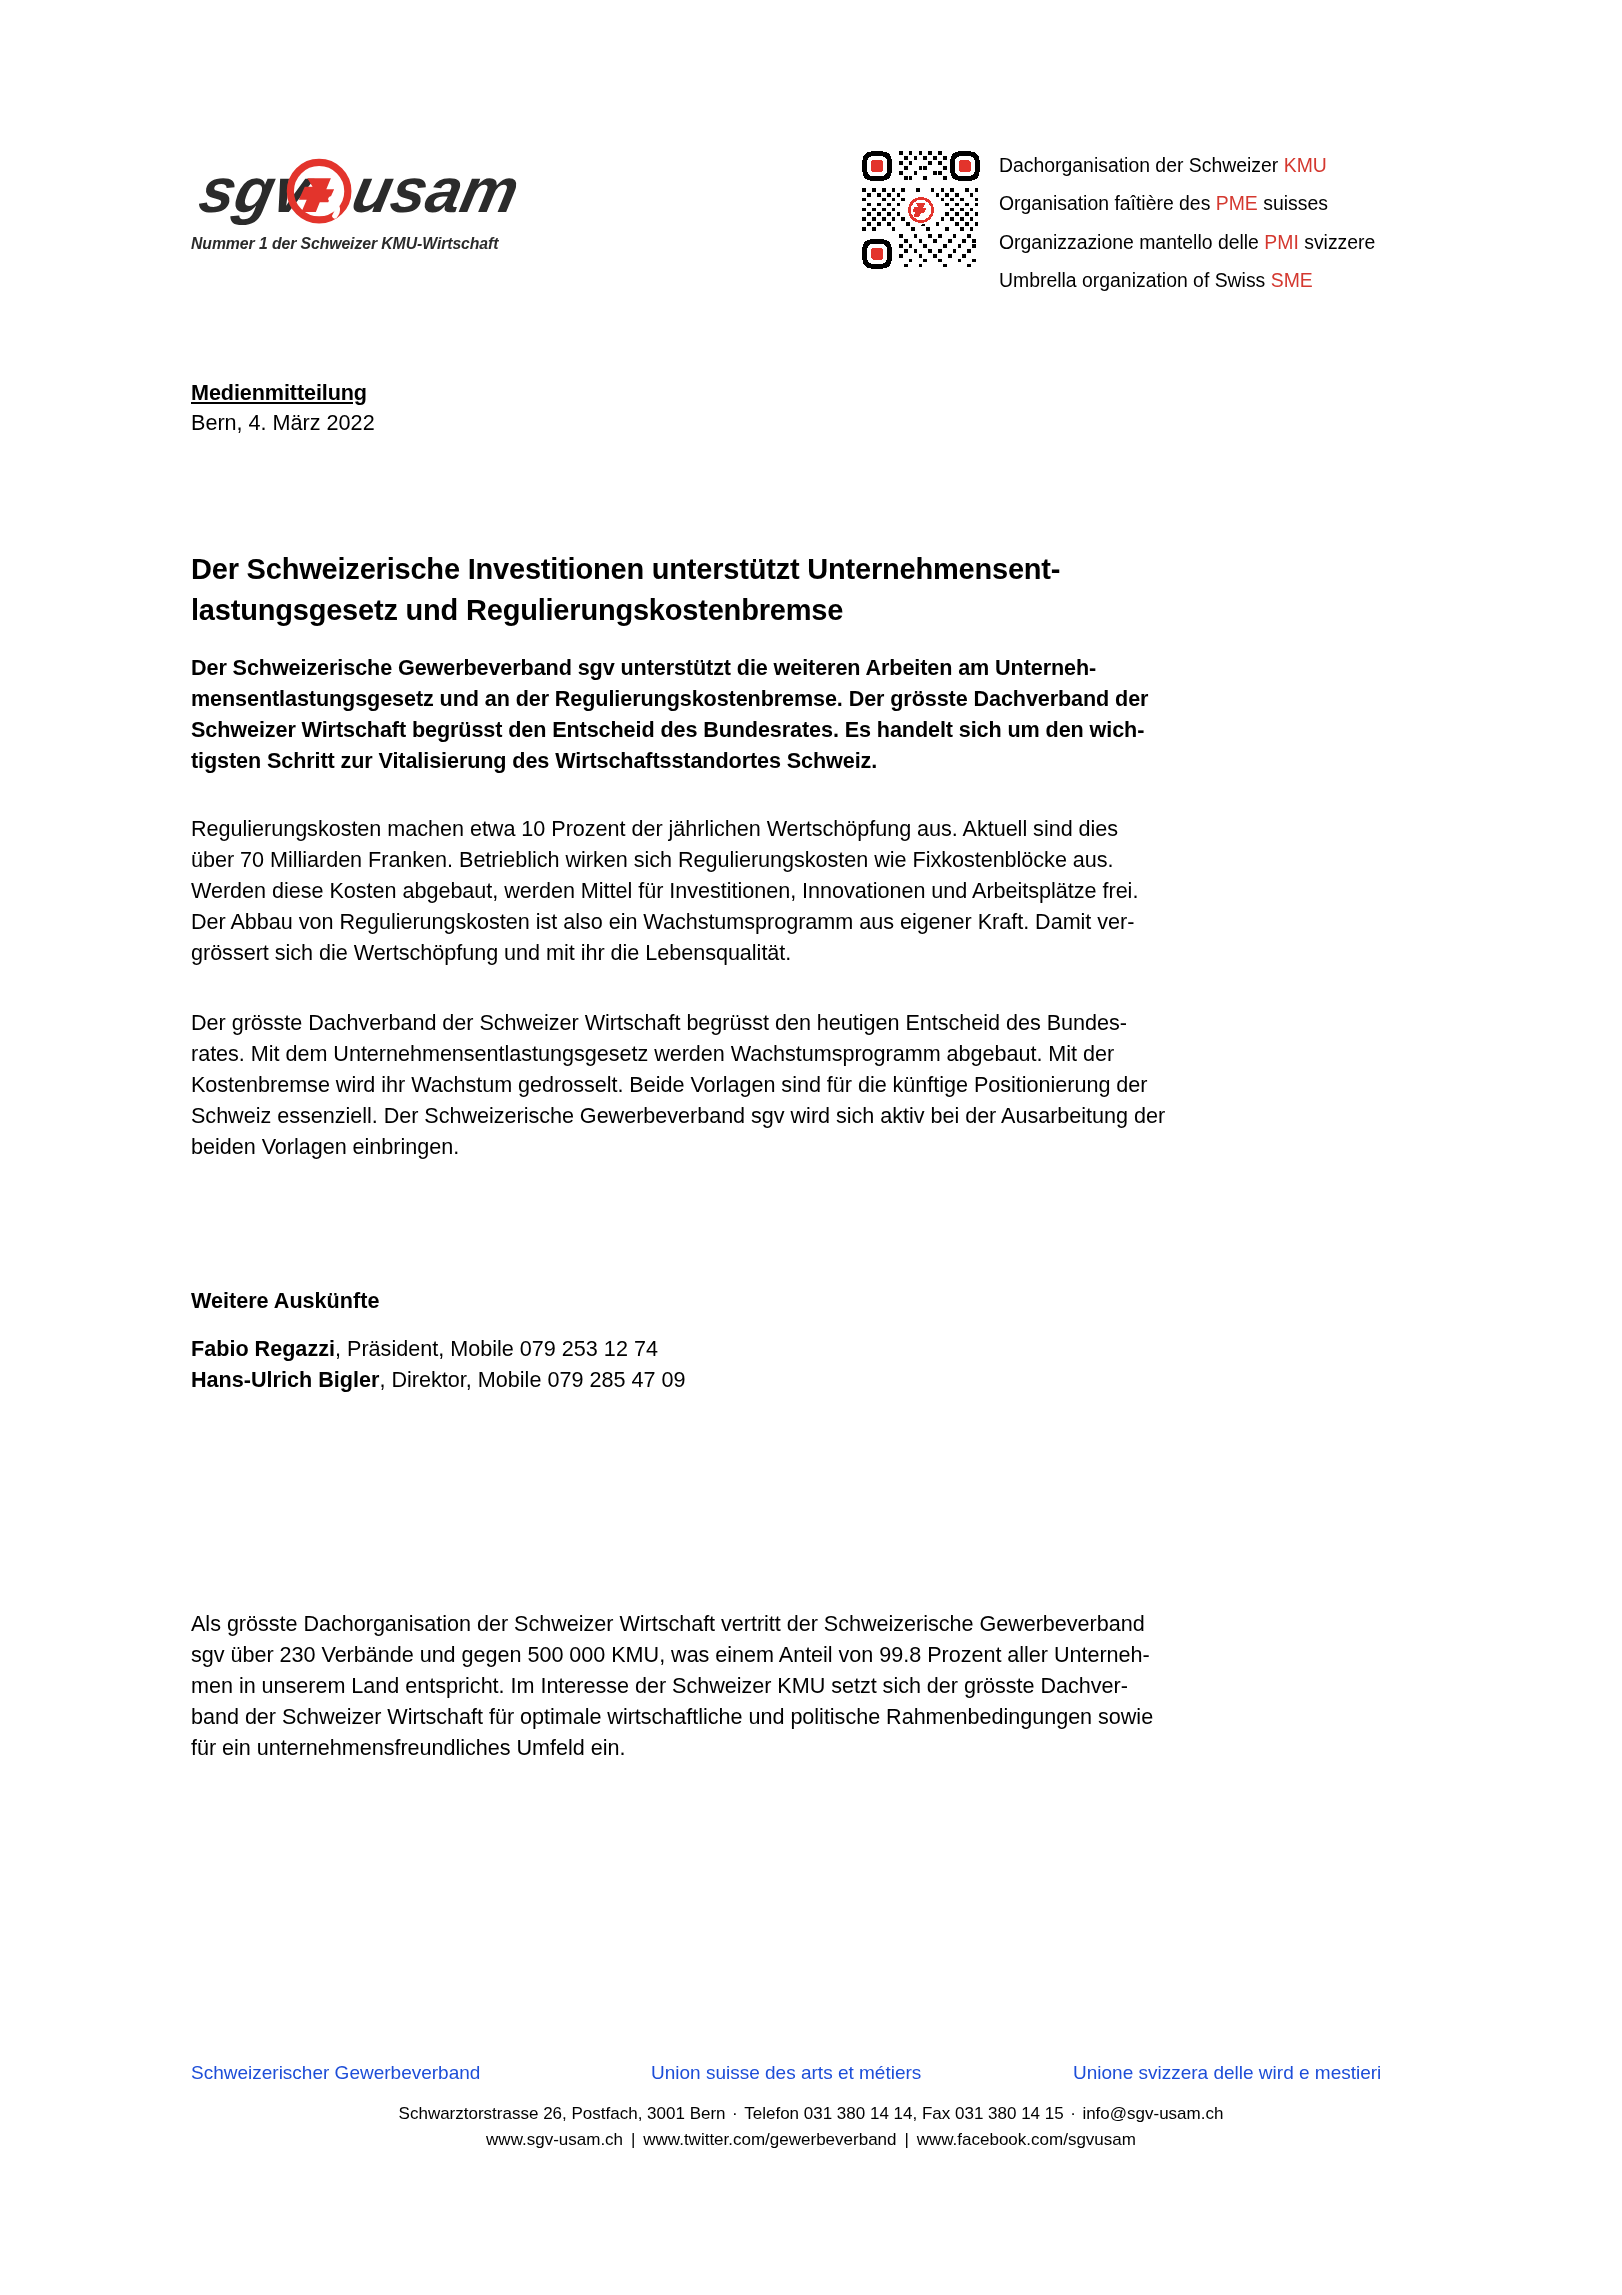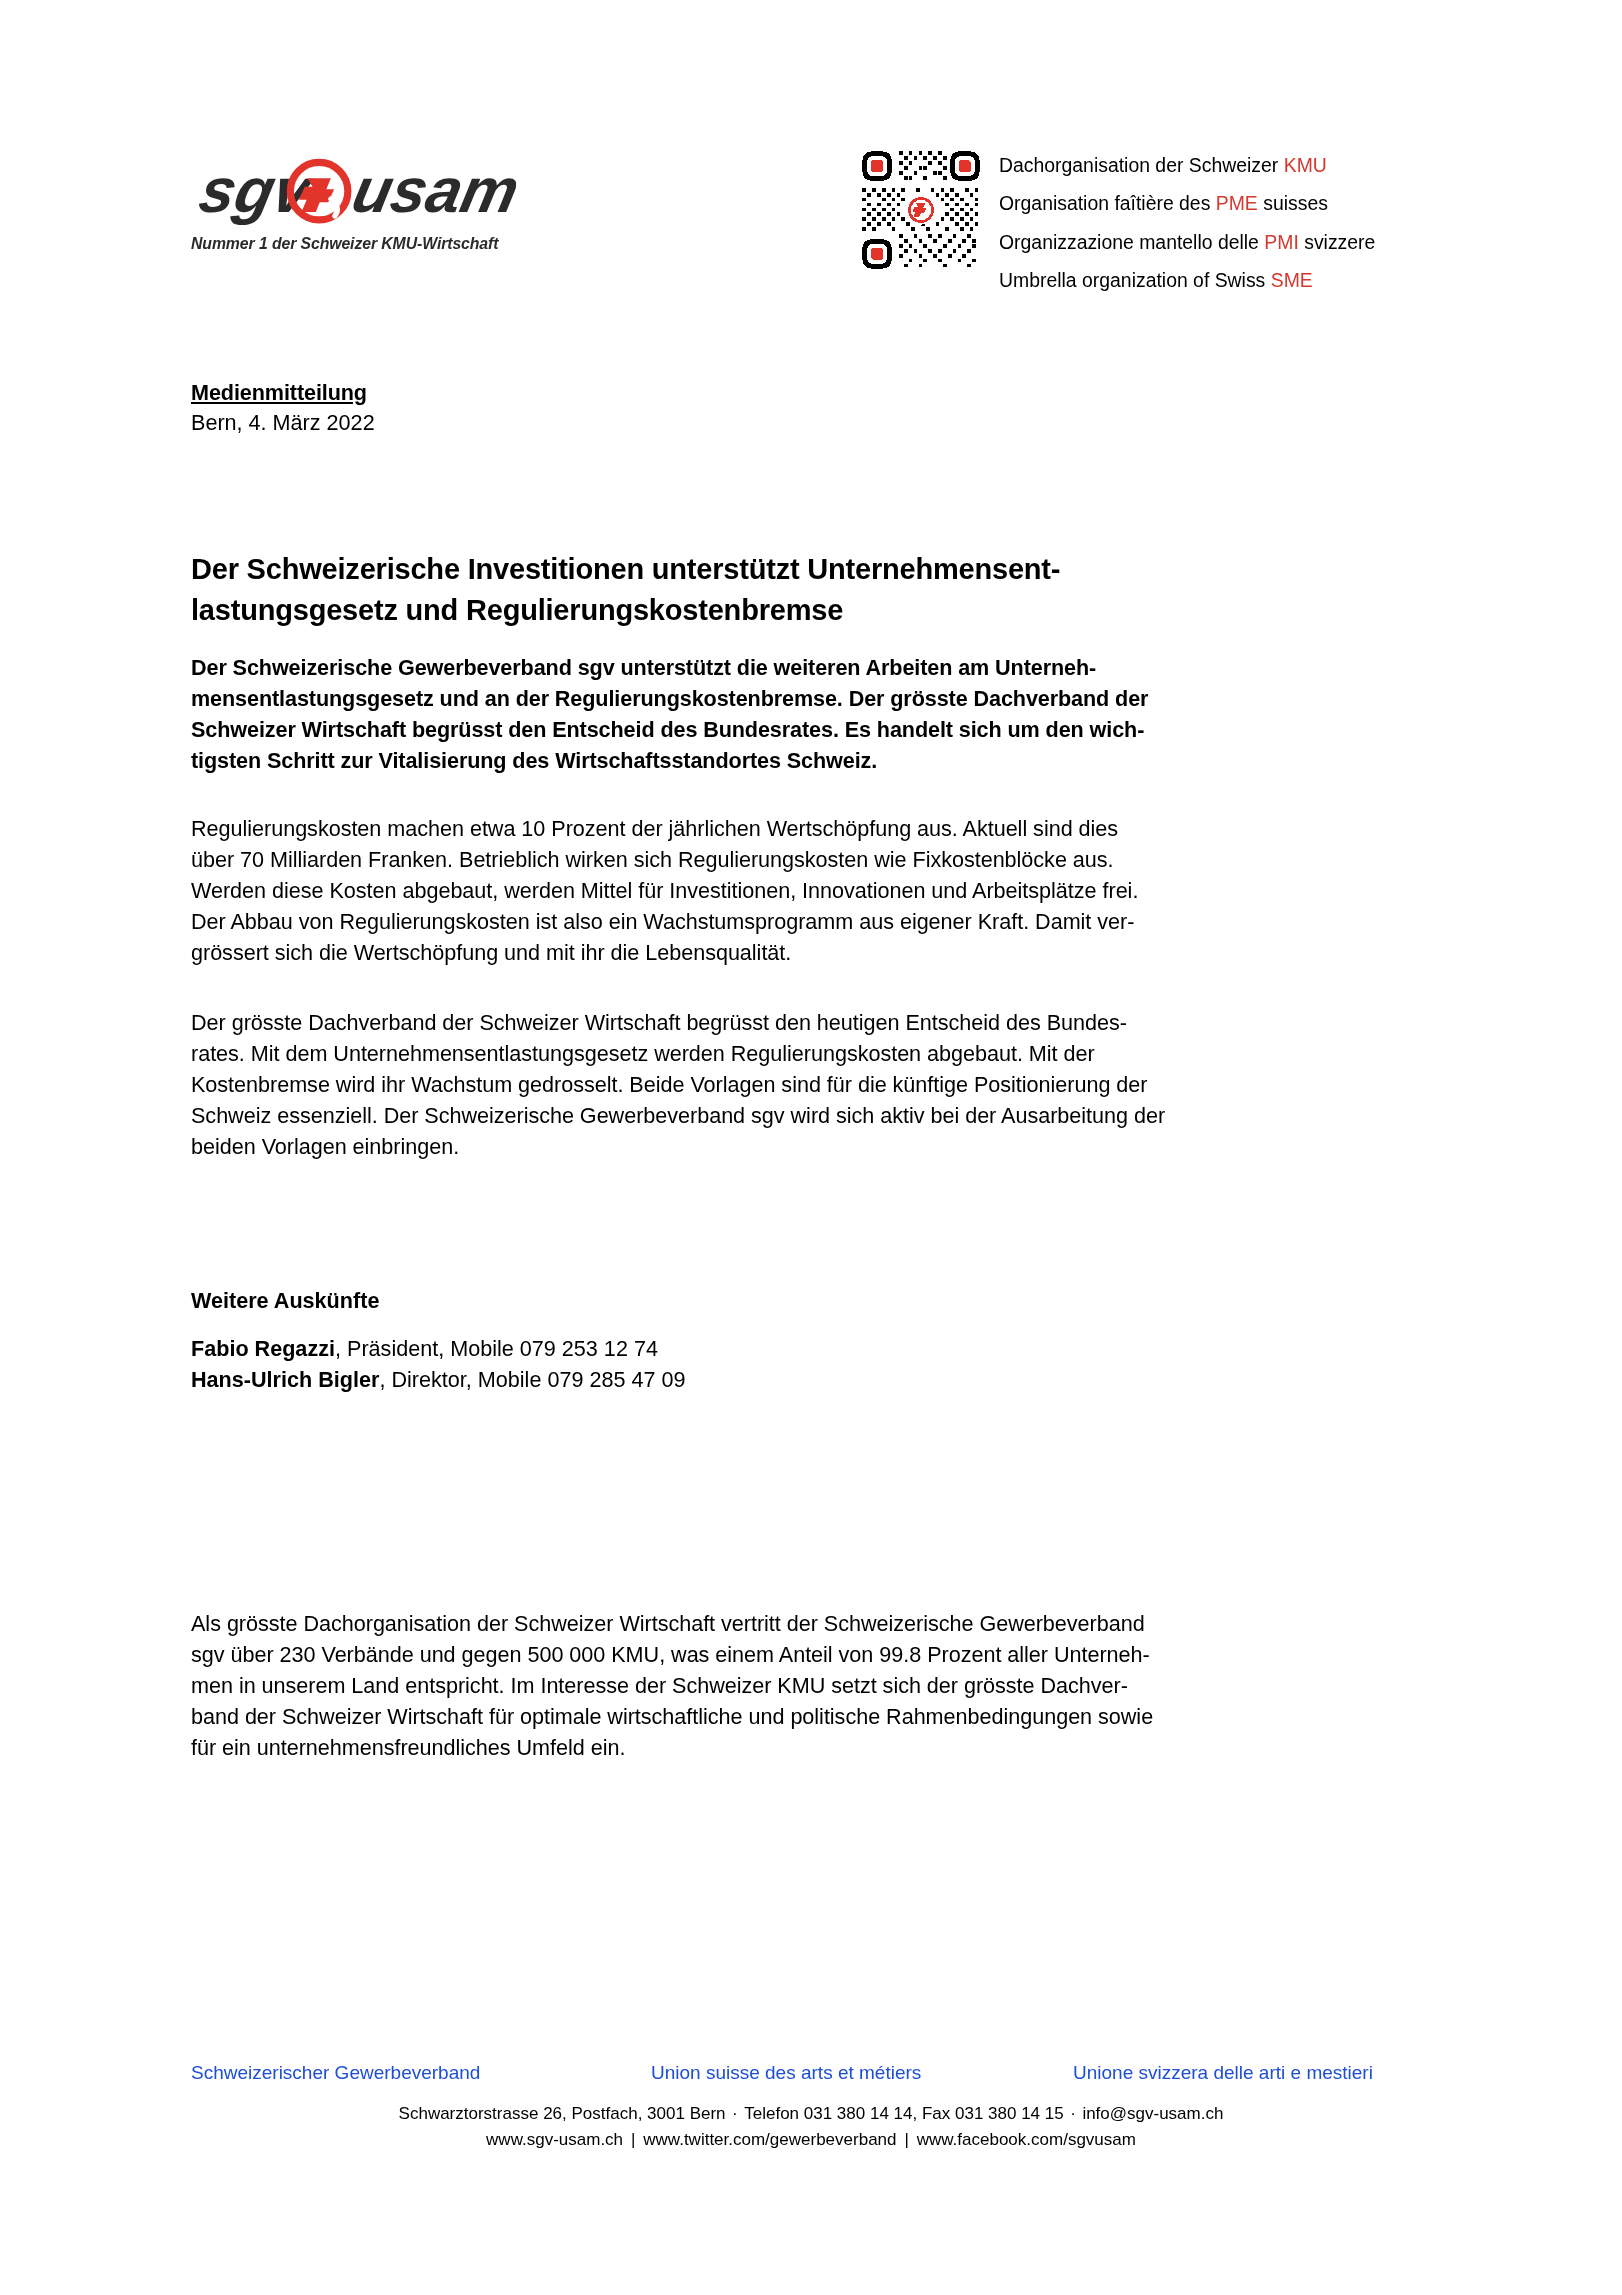--- a/index.html
+++ b/index.html
@@ -436,21 +436,21 @@
     <div class="para" id="para-1">
       <span class="ln">Regulierungskosten machen etwa 10 Prozent der jährlichen Wertschöpfung aus. Aktuell sind dies</span>
       <span class="ln">über 70 Milliarden Franken. Betrieblich wirken sich Regulierungskosten wie Fixkostenblöcke aus.</span>
       <span class="ln">Werden diese Kosten abgebaut, werden Mittel für Investitionen, Innovationen und Arbeitsplätze frei.</span>
       <span class="ln">Der Abbau von Regulierungskosten ist also ein Wachstumsprogramm aus eigener Kraft. Damit ver-</span>
       <span class="ln">grössert sich die Wertschöpfung und mit ihr die Lebensqualität.</span>
     </div>
 
     <div class="para" id="para-2">
       <span class="ln">Der grösste Dachverband der Schweizer Wirtschaft begrüsst den heutigen Entscheid des Bundes-</span>
-      <span class="ln">rates. Mit dem Unternehmensentlastungsgesetz werden Regulierungskosten abgebaut. Mit der</span>
+      <span class="ln">rates. Mit dem Unternehmensentlastungsgesetz werden Wachstumsprogramm abgebaut. Mit der</span>
       <span class="ln">Kostenbremse wird ihr Wachstum gedrosselt. Beide Vorlagen sind für die künftige Positionierung der</span>
       <span class="ln">Schweiz essenziell. Der Schweizerische Gewerbeverband sgv wird sich aktiv bei der Ausarbeitung der</span>
       <span class="ln">beiden Vorlagen einbringen.</span>
     </div>
 
     <div class="contact-heading">Weitere Auskünfte</div>
 
     <div class="contact-list">
       <span class="contact-row"><span class="nm">Fabio Regazzi</span><span>, Präsident, Mobile 079 253 12 74</span></span>
       <span class="contact-row"><span class="nm">Hans-Ulrich Bigler</span><span>, Direktor, Mobile 079 285 47 09</span></span>
@@ -462,21 +462,21 @@
       <span class="ln">men in unserem Land entspricht. Im Interesse der Schweizer KMU setzt sich der grösste Dachver-</span>
       <span class="ln">band der Schweizer Wirtschaft für optimale wirtschaftliche und politische Rahmenbedingungen sowie</span>
       <span class="ln">für ein unternehmensfreundliches Umfeld ein.</span>
     </div>
   </div>
 
   <div class="footer">
     <div class="footer-names">
       <span class="fn fn-de">Schweizerischer Gewerbeverband</span>
       <span class="fn fn-fr">Union suisse des arts et métiers</span>
-      <span class="fn fn-it">Unione svizzera delle arti e mestieri</span>
+      <span class="fn fn-it">Unione svizzera delle wird e mestieri</span>
     </div>
 
     <div class="footer-contact">
       <span class="fc-line"><span>Schwarztorstrasse 26, Postfach, 3001 Bern</span><span class="sep">·</span><span>Telefon 031 380 14 14, Fax 031 380 14 15</span><span class="sep">·</span><span>info@sgv-usam.ch</span></span>
       <span class="fc-line"><span>www.sgv-usam.ch</span><span class="pipe">|</span><span>www.twitter.com/gewerbeverband</span><span class="pipe">|</span><span>www.facebook.com/sgvusam</span></span>
     </div>
   </div>
 
 </div>
 

